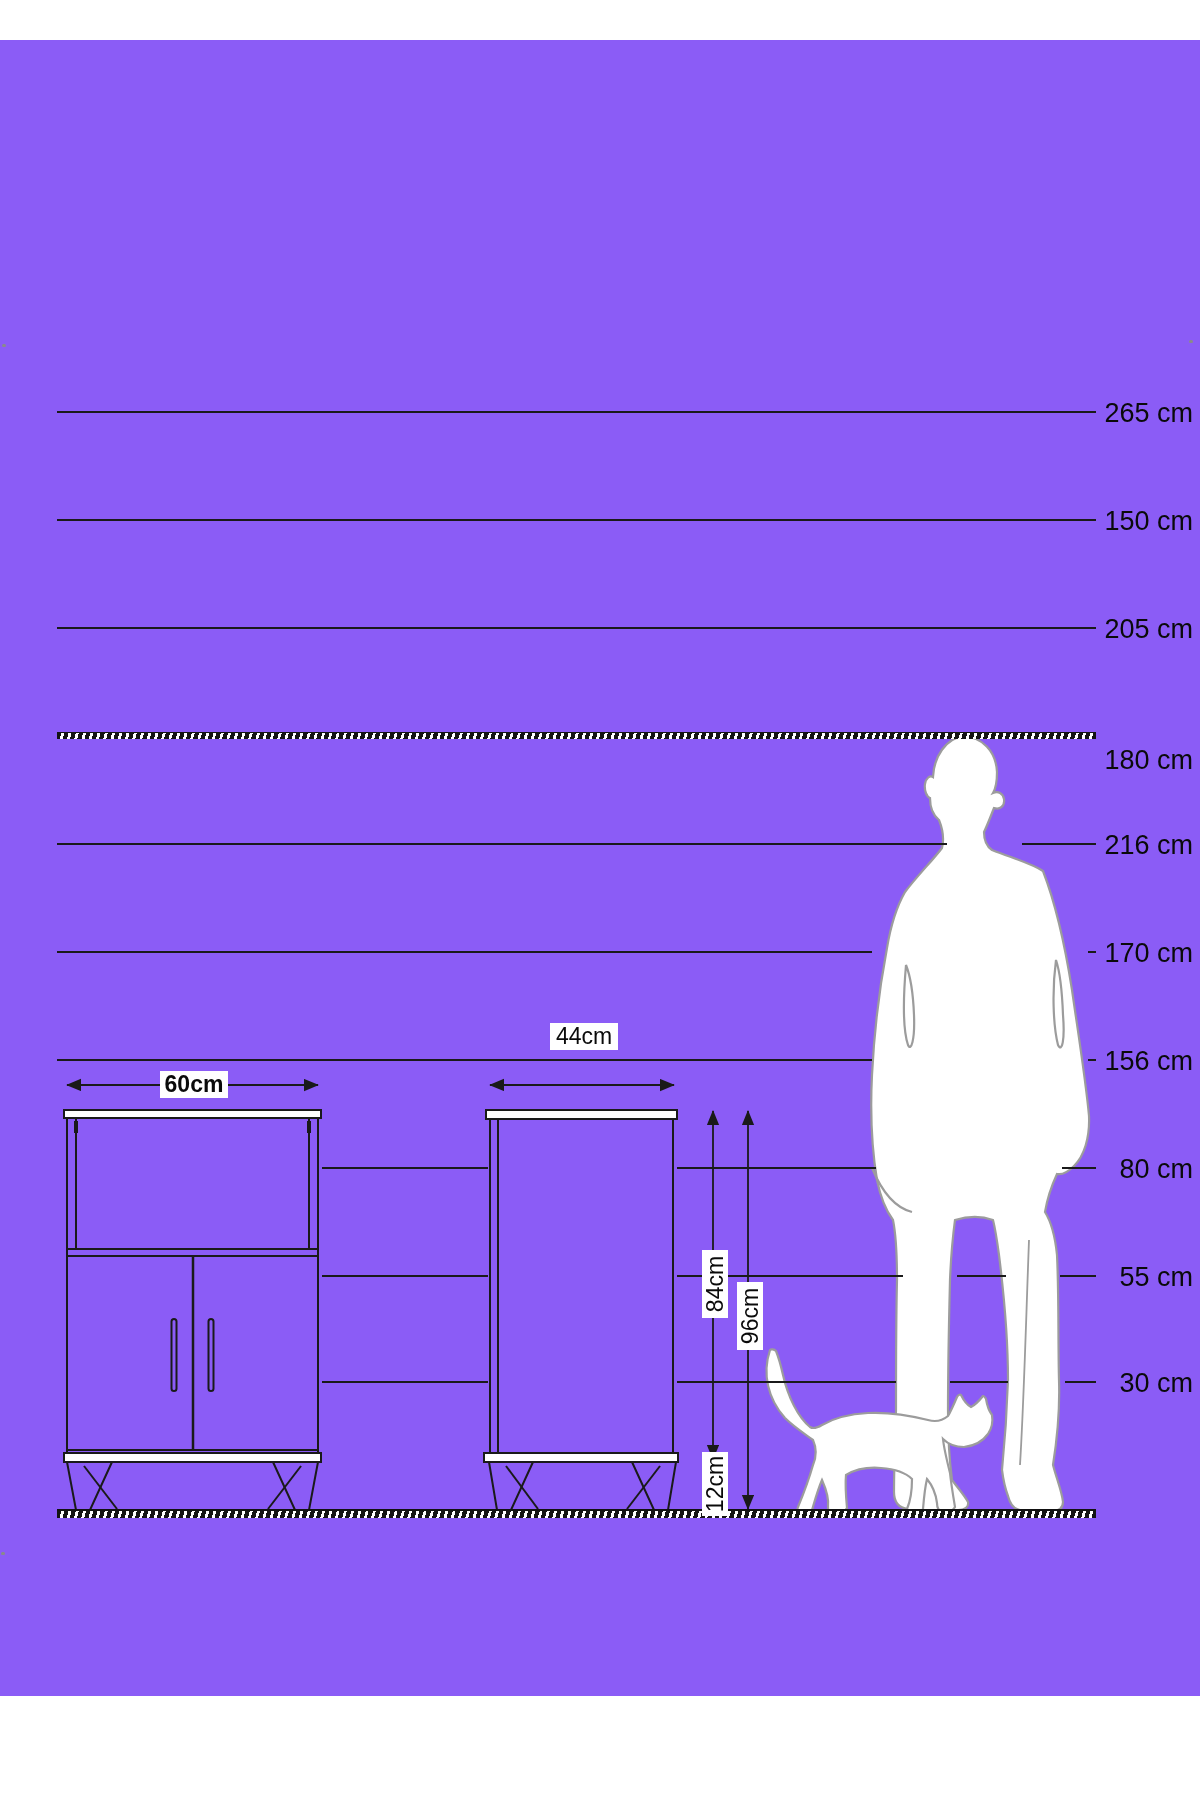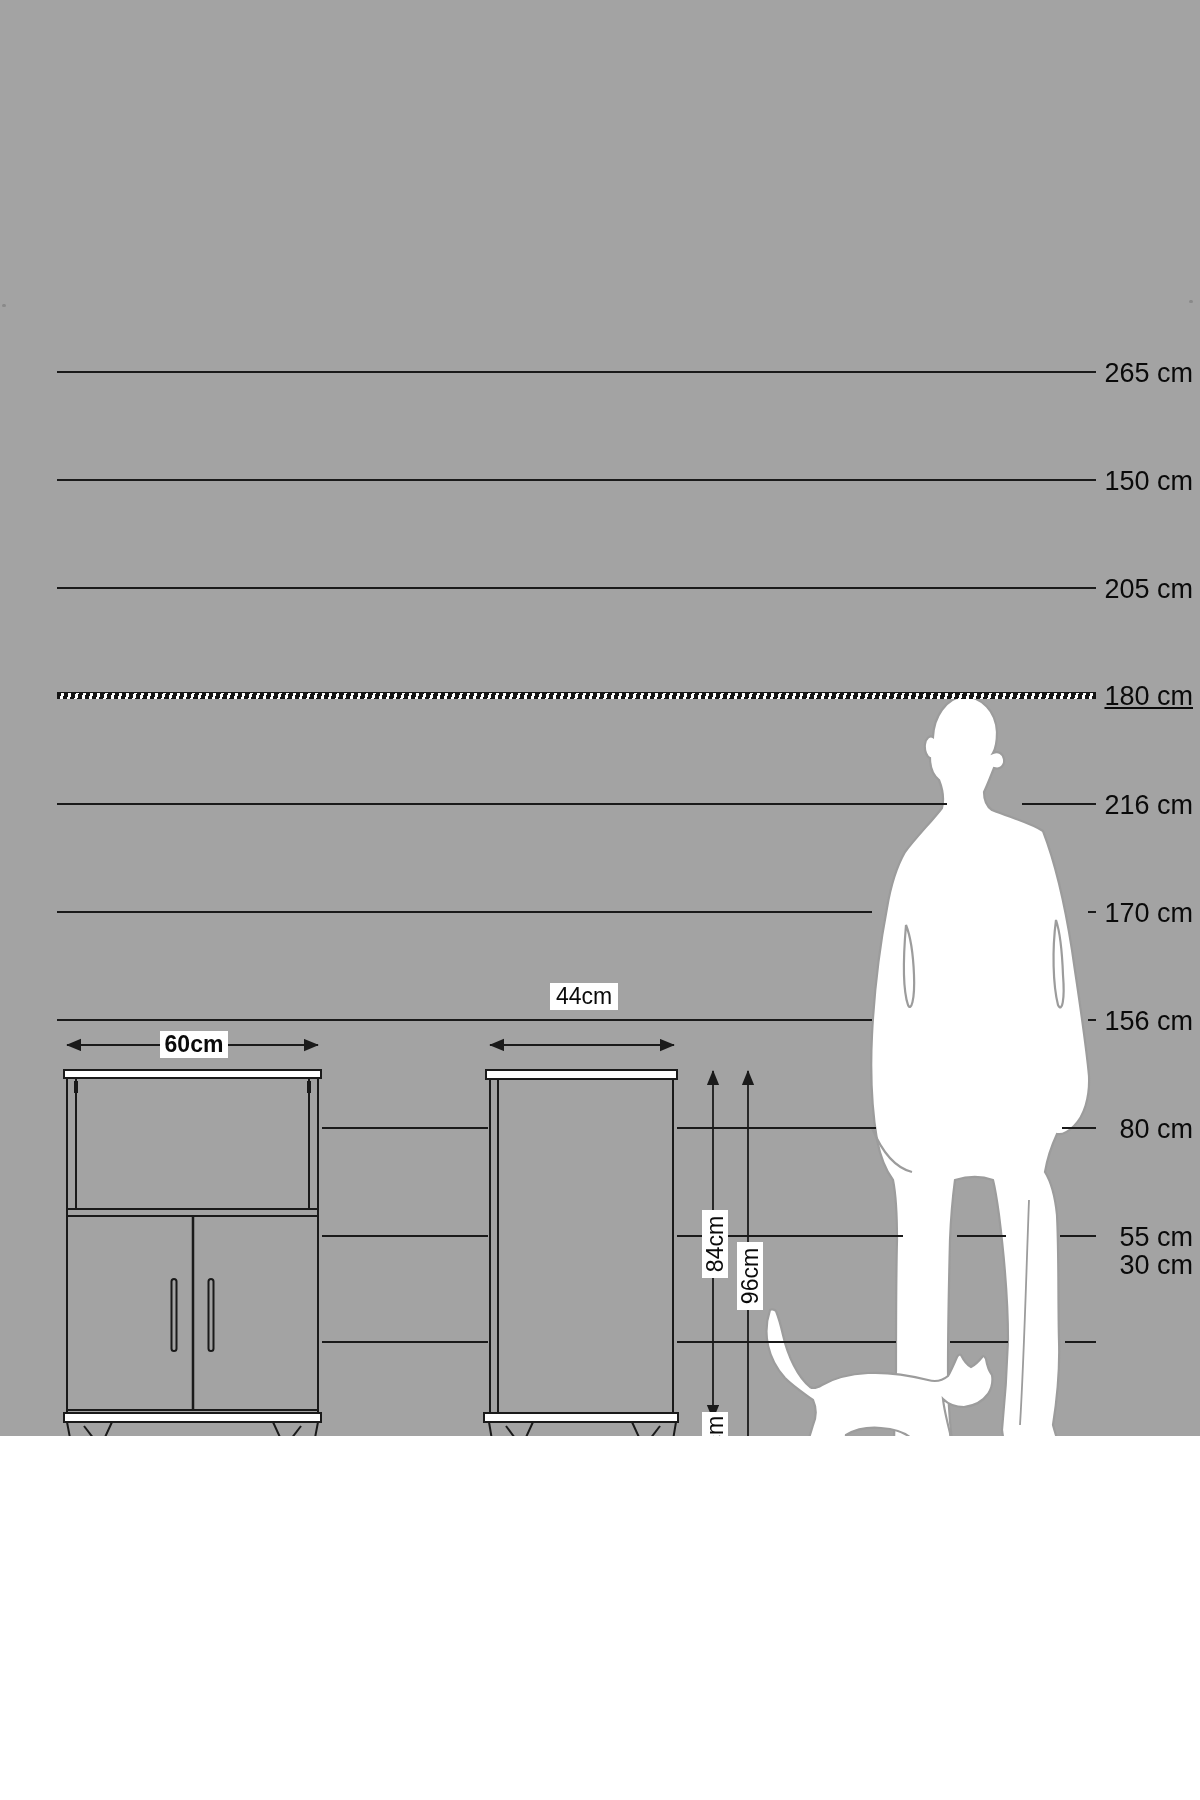--- a/index.html
+++ b/index.html
@@ -1,17 +1,17 @@
 <!DOCTYPE html>
 <html><head>
 <meta charset="utf-8">
 <style>
   html,body{margin:0;padding:0;background:#ffffff;}
-  #canvas{position:relative;width:1200px;height:1436px;background:#a3a3a3;overflow:hidden;
-          font-family:"Liberation Sans", sans-serif;}
+  #canvas{position:relative;width:1200px;height:1656px;background:#8b5cf6;overflow:hidden;
+          font-family:"Liberation Sans", sans-serif;margin-top:40px;}
   svg{position:absolute;left:0;top:0;}
   .sline{position:absolute;height:2px;background:#1a1a1a;}
   .hatched{position:absolute;height:6px;border-top:1.5px solid #141414;
            background:repeating-linear-gradient(105deg,#141414 0px,#141414 4.2px,#ffffff 4.2px,#ffffff 7px);}
   .ground{height:7px;border-top:2px solid #111;}
   .rlabel{position:absolute;right:7px;height:32px;line-height:32px;font-size:27px;color:#0a0a0a;
           text-align:right;white-space:nowrap;}
   .dlabel{position:absolute;font-size:23px;color:#0a0a0a;background:#ffffff;text-align:center;
           white-space:nowrap;padding:0 2px;}
   .dlabel.vert{transform:rotate(-90deg);}
@@ -143,27 +143,27 @@
   <div class="sline" style="top:1235px;left:1060px;width:36px;"></div>
   <div class="sline" style="top:1341px;left:322px;width:166px;"></div>
   <div class="sline" style="top:1341px;left:677px;width:219px;"></div>
   <div class="sline" style="top:1341px;left:950px;width:58px;"></div>
   <div class="sline" style="top:1341px;left:1065px;width:31px;"></div>
   <div class="hatched ground" style="top:1469px;left:57px;width:1039px;"></div>
 
   <div class="rlabel" style="top:357px;">265 cm</div>
   <div class="rlabel" style="top:465px;">150 cm</div>
   <div class="rlabel" style="top:573px;">205 cm</div>
-  <div class="rlabel" style="top:680px;text-decoration:underline;">180 cm</div>
+  <div class="rlabel" style="top:704px;">180 cm</div>
   <div class="rlabel" style="top:789px;">216 cm</div>
   <div class="rlabel" style="top:897px;">170 cm</div>
   <div class="rlabel" style="top:1005px;">156 cm</div>
   <div class="rlabel" style="top:1113px;">80 cm</div>
   <div class="rlabel" style="top:1221px;">55 cm</div>
-  <div class="rlabel" style="top:1249px;">30 cm</div>
+  <div class="rlabel" style="top:1327px;">30 cm</div>
 
   <div class="dlabel" style="left:160px;top:1031px;width:64px;font-weight:bold;">60cm</div>
   <div class="dlabel" style="left:550px;top:983px;width:64px;">44cm</div>
   <div class="dlabel vert" style="left:681px;top:1231px;width:64px;height:26px;line-height:26px;">84cm</div>
   <div class="dlabel vert" style="left:716px;top:1263px;width:64px;height:26px;line-height:26px;">96cm</div>
   <div class="dlabel vert" style="left:683px;top:1431px;width:60px;height:26px;line-height:26px;">12cm</div>
 
   <div class="speck" style="left:2px;top:304px;"></div>
   <div class="speck" style="left:1189px;top:300px;"></div>
   <div class="speck" style="left:1px;top:1512px;"></div>

